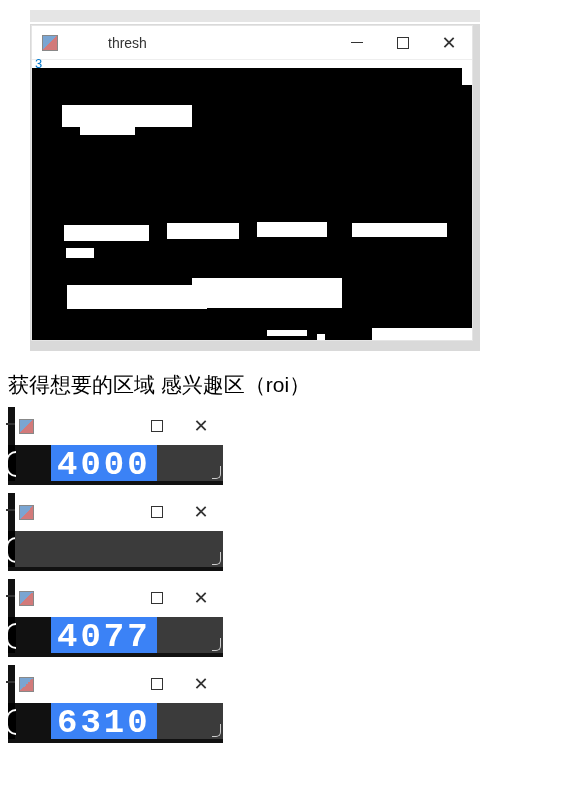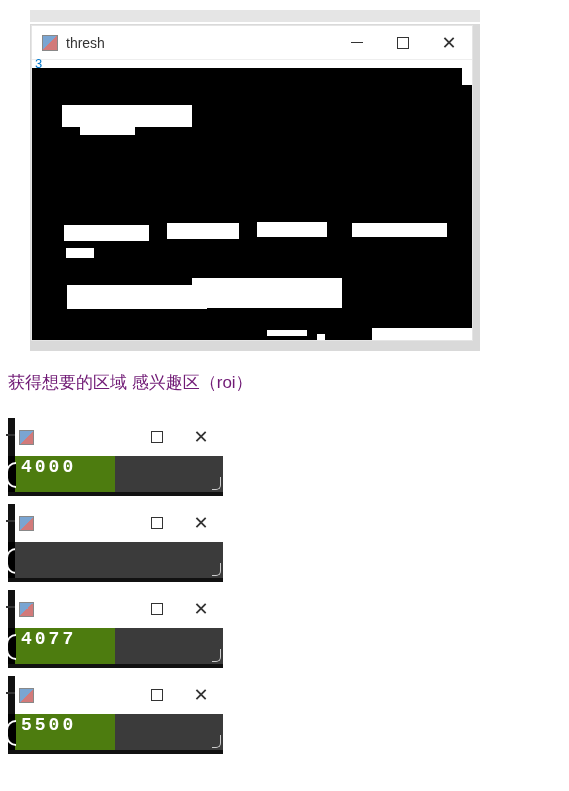--- a/index.html
+++ b/index.html
@@ -33,20 +33,21 @@
       background: #fff;
       border: 1px solid #e5e5e5;
       width: 100%;
     }
     .titlebar {
       height: 34px;
       display: flex;
       align-items: center;
       background: #fff;
       border-bottom: 1px solid #eee;
+      gap: 42px;
     }
     .title-icon {
       width: 16px;
       height: 16px;
       margin: 0 8px 0 10px;
       background: linear-gradient(135deg, #7aa5d2 0 50%, #d27a7a 50% 100%);
       border: 1px solid #888;
     }
     .title-text {
       flex: 1;
@@ -80,23 +81,23 @@
       font-size: 18px;
       line-height: 1;
       font-weight: 300;
     }
     .thresh-canvas {
       width: 100%;
       display: block;
       background: #000;
     }
     .caption {
-      font-size: 17px;
-      color: #701a75;
-      margin: 20px 0 24px 8px;
+      font-size: 21px;
+      color: #000000;
+      margin: 20px 0 8px 8px;
     }
     .roi-stack {
       margin-left: 8px;
       width: 215px;
     }
     .roi-wrap {
       background: #111;
       padding: 0 0 4px 0;
       position: relative;
       margin-bottom: 8px;
@@ -140,28 +141,29 @@
       top: 6px;
       width: 8px;
       height: 22px;
       border: 2px solid #fff;
       border-right: none;
       border-radius: 12px 0 0 12px;
       background: #000;
     }
     .roi-digits {
       flex: 0 0 100px;
-      background: #4d7c0f;
+      background: #3b82f6;
       color: #fff;
       font-family: "Courier New", monospace;
-      font-size: 18px;
+      font-size: 34px;
       font-weight: bold;
       letter-spacing: 3px;
       padding: 2px 6px 0 6px;
       line-height: 1.1;
+      margin-left: 36px;
     }
     .roi-right {
       flex: 1;
       background: #3b3b3b;
       position: relative;
     }
     .roi-right::after {
       content: '';
       position: absolute;
       right: 2px;
@@ -288,18 +290,18 @@
       <div style="flex:1"></div>
       <div class="win-btn">
           <span class="shape-square"></span>
         </div>
       <div class="win-btn">
           <span class="shape-x">✕</span>
         </div>
     </div>
     <div class="roi-body">
       <div class="roi-left-stub"></div>
-      <div class="roi-digits">5500</div>
+      <div class="roi-digits">6310</div>
       <div class="roi-right"></div>
     </div>
   </div>
 
 </div>
 
 </body></html>

